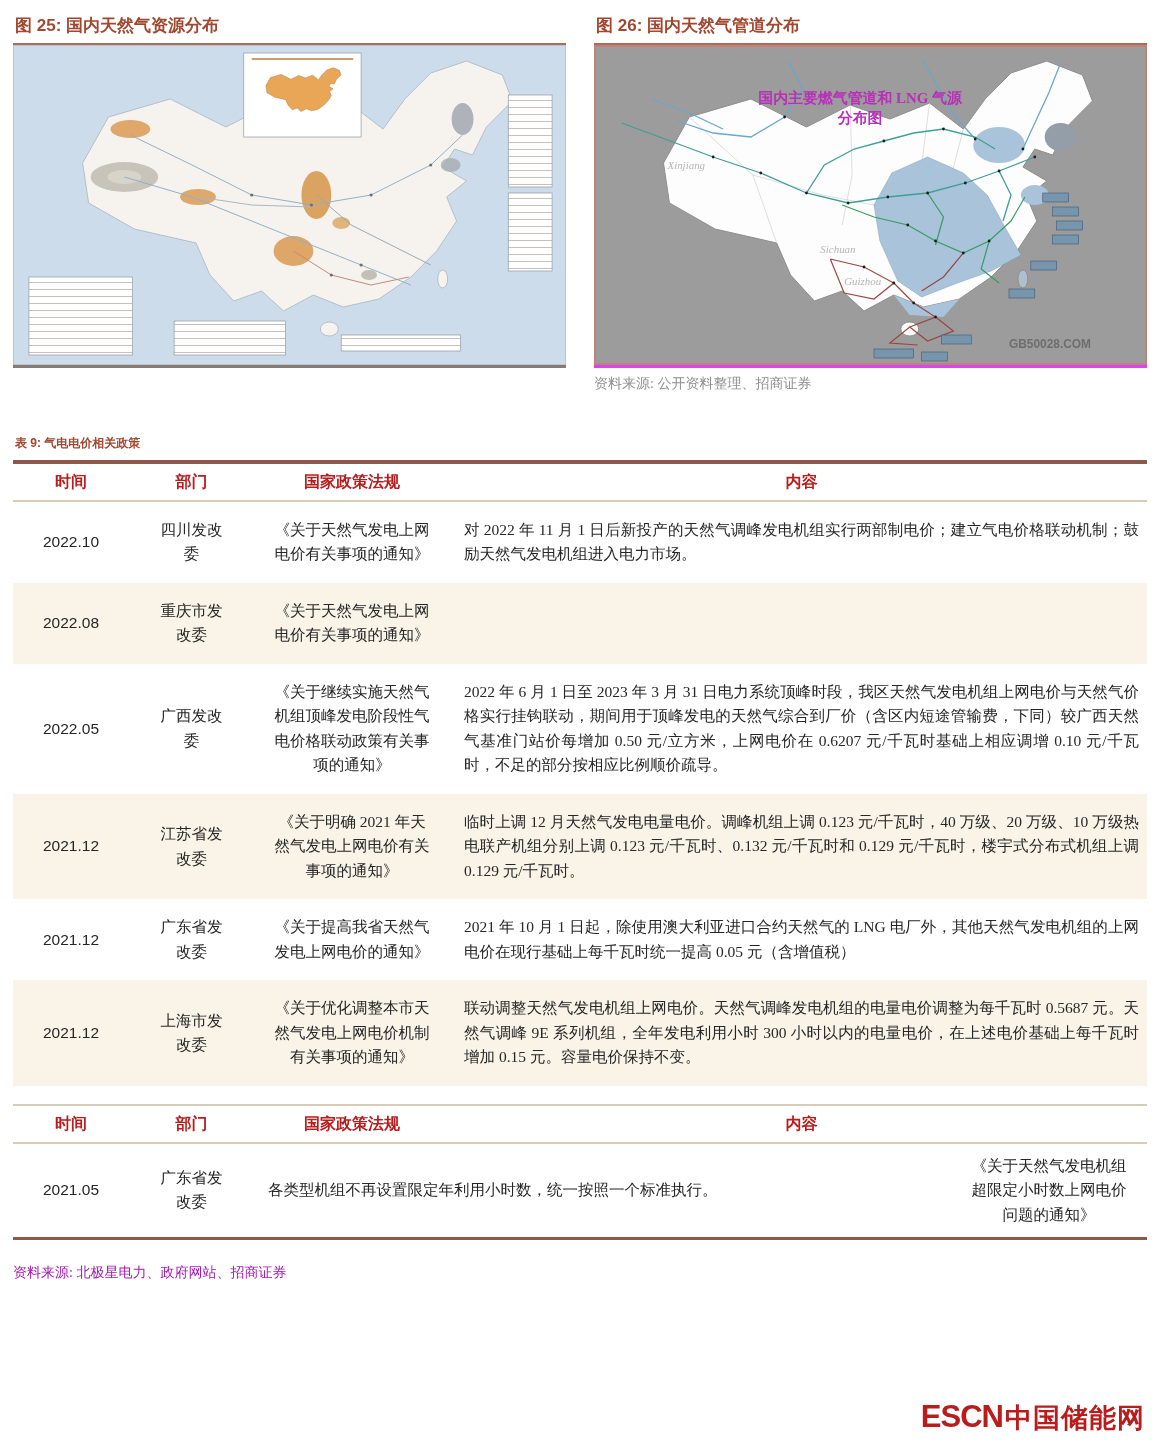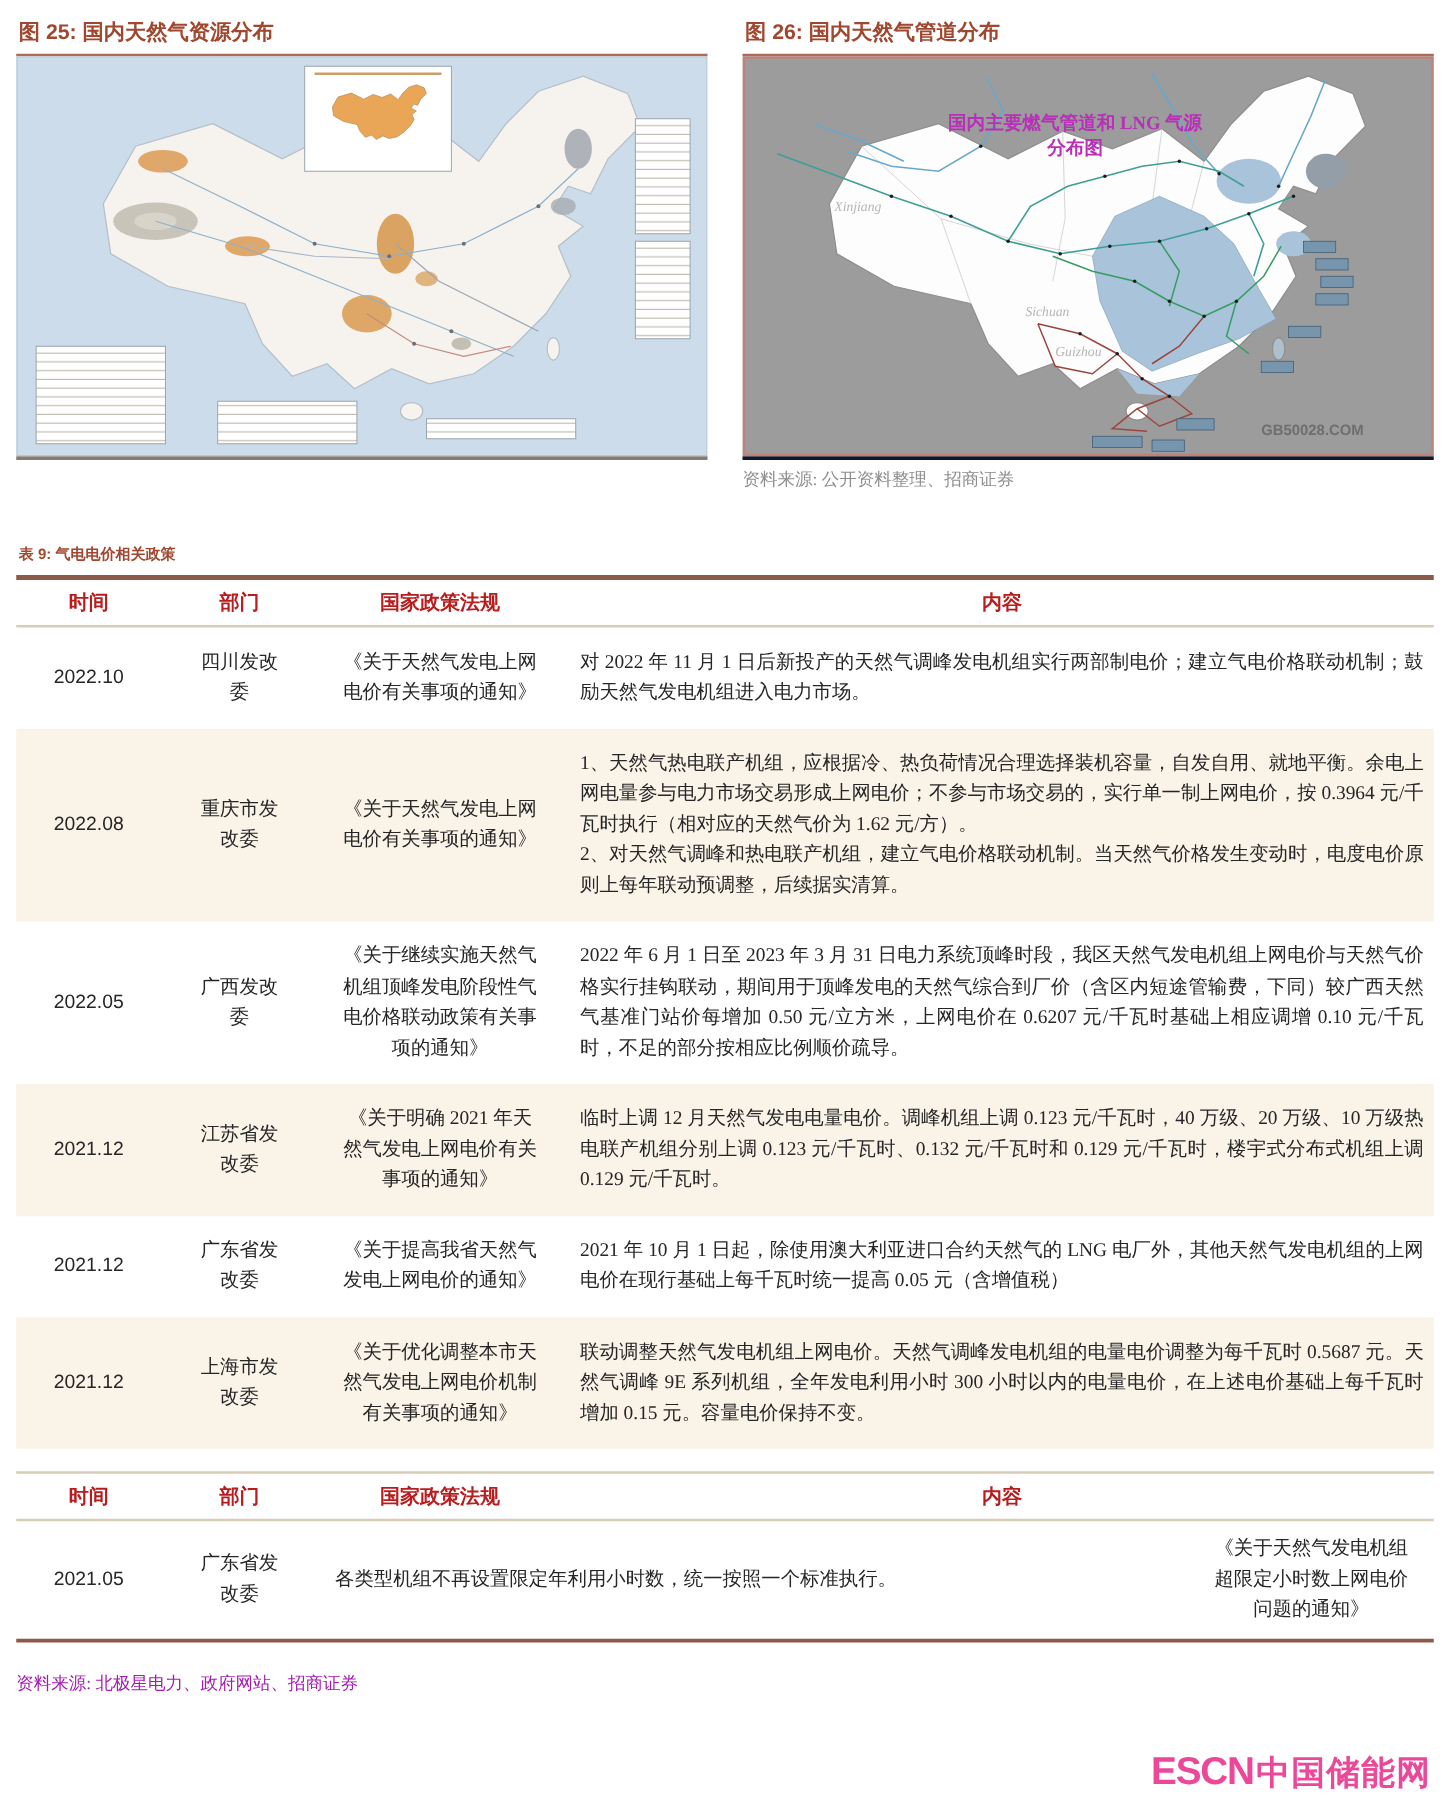--- a/index.html
+++ b/index.html
@@ -13,21 +13,21 @@
   
   .figures-row{ display:flex; gap:28px; }
   .fig{ flex:1; min-width:0; }
   .fig-title{
     font-family:"Liberation Sans","DejaVu Sans",sans-serif;
     font-weight:700; font-size:17px; color:#a0482f;
     padding:2px 0 6px 2px; border-bottom:2px solid #b06a58;
   }
   .map-wrap{ line-height:0; }
   .map-wrap.left{ border-bottom:3px solid #877b74; }
-  .map-wrap.right{ border-bottom:3px solid #0f172a; }
+  .map-wrap.right{ border-bottom:3px solid #d946ef; }
   .map-wrap svg{ display:block; }
   .fig-source{ font-size:14px; color:#8f8f8f; padding-top:7px; }
   
   .table-section{ margin-top:42px; }
   .table-title{
     font-family:"Liberation Sans","DejaVu Sans",sans-serif;
     font-weight:700; font-size:12px; color:#a0482f; padding:0 0 8px 2px;
   }
   .rule-thick{ height:4px; background:#8d5948; }
   .rule-thick.bottom{ height:3px; }
@@ -47,21 +47,21 @@
   .c{ flex-shrink:0; }
   .c-time{ width:116px; text-align:center; font-family:"Liberation Sans","DejaVu Sans",sans-serif; }
   .c-dept{ width:125px; text-align:center; padding:0 26px; }
   .c-policy{ width:196px; text-align:center; padding:0 20px; }
   .c-content{ flex:1 1 auto; min-width:0; text-align:justify; padding:0 8px 0 14px; white-space:pre-line; }
   .table-source{ font-size:14px; color:#a21caf; padding-top:24px; }
   
   .logo{
     position:absolute; right:16px; bottom:12px;
     font-family:"Liberation Sans","DejaVu Sans",sans-serif;
-    color:#ec4899; white-space:nowrap;
+    color:#b91c1c; white-space:nowrap;
   }
   .logo-en{ font-size:31px; font-weight:900; letter-spacing:-1px; }
   .logo-cn{ font-size:27px; font-weight:900; margin-left:2px; letter-spacing:1px; }
   
   .map-title-text{ font-family:"Liberation Serif","DejaVu Serif",serif; font-weight:700; }
 </style>
 </head>
 <body>
 
 <div class="page">
@@ -241,22 +241,20 @@
       <div class="c c-time">2022.10</div>
       <div class="c c-dept">四川发改委</div>
       <div class="c c-policy">《关于天然气发电上网电价有关事项的通知》</div>
       <div class="c c-content">对 2022 年 11 月 1 日后新投产的天然气调峰发电机组实行两部制电价；建立气电价格联动机制；鼓励天然气发电机组进入电力市场。</div>
     </div>
 
     <div class="trow shade">
       <div class="c c-time">2022.08</div>
       <div class="c c-dept">重庆市发改委</div>
       <div class="c c-policy">《关于天然气发电上网电价有关事项的通知》</div>
-      <div class="c c-content">1、天然气热电联产机组，应根据冷、热负荷情况合理选择装机容量，自发自用、就地平衡。余电上网电量参与电力市场交易形成上网电价；不参与市场交易的，实行单一制上网电价，按 0.3964 元/千瓦时执行（相对应的天然气价为 1.62 元/方）。
-2、对天然气调峰和热电联产机组，建立气电价格联动机制。当天然气价格发生变动时，电度电价原则上每年联动预调整，后续据实清算。</div>
     </div>
 
     <div class="trow">
       <div class="c c-time">2022.05</div>
       <div class="c c-dept">广西发改委</div>
       <div class="c c-policy">《关于继续实施天然气机组顶峰发电阶段性气电价格联动政策有关事项的通知》</div>
       <div class="c c-content">2022 年 6 月 1 日至 2023 年 3 月 31 日电力系统顶峰时段，我区天然气发电机组上网电价与天然气价格实行挂钩联动，期间用于顶峰发电的天然气综合到厂价（含区内短途管输费，下同）较广西天然气基准门站价每增加 0.50 元/立方米，上网电价在 0.6207 元/千瓦时基础上相应调增 0.10 元/千瓦时，不足的部分按相应比例顺价疏导。</div>
     </div>
 
     <div class="trow shade">

